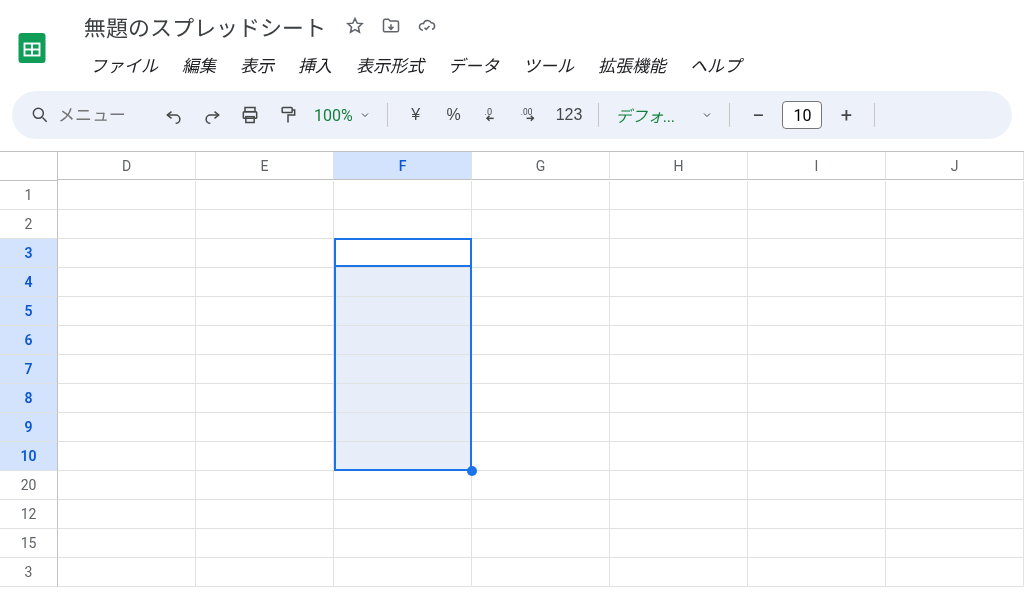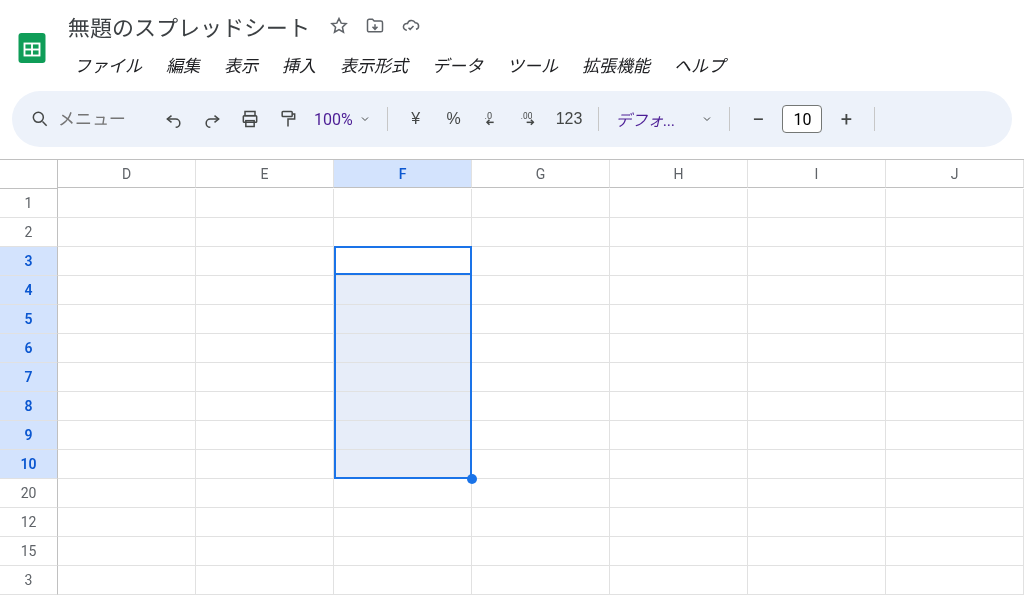--- a/index.html
+++ b/index.html
@@ -16,21 +16,21 @@
   .titlebar {
     display: flex; align-items: center;
     padding: 8px 12px 0 12px;
     gap: 12px;
   }
   .logo {
     width: 40px; height: 40px;
     display: flex; align-items: center; justify-content: center;
   }
   .logo svg { width: 36px; height: 36px; }
-  .title-col { display: flex; flex-direction: column; }
+  .title-col { display: flex; flex-direction: column; margin-left: 16px; }
   .title-row { display: flex; align-items: center; gap: 14px; }
   .doc-title {
     font-size: 22px; color: #3c4043; padding: 2px 4px;
   }
   .title-icon {
     color: #5f6368; width: 22px; height: 22px;
     display: inline-flex; align-items: center; justify-content: center;
   }
   .title-icon svg { width: 20px; height: 20px; fill: none; stroke: currentColor; stroke-width: 1.8; }
 
@@ -44,21 +44,21 @@
 
   
   .toolbar-wrap {
     padding: 4px 12px 12px 12px;
   }
   .toolbar {
     display: flex; align-items: center;
     background: #edf2fa;
     border-radius: 28px;
     padding: 4px 10px;
-    height: 56px;
+    height: 48px;
     gap: 2px;
   }
   .tb-btn {
     height: 36px; min-width: 36px;
     display: inline-flex; align-items: center; justify-content: center;
     border-radius: 6px; color: #444746; cursor: pointer;
     padding: 0 6px; font-size: 16px;
     position: relative;
   }
   .tb-btn svg { width: 20px; height: 20px; fill: currentColor; }
@@ -68,21 +68,21 @@
   }
   .search-box {
     display: flex; align-items: center; gap: 6px;
     padding: 0 8px; min-width: 120px;
   }
   .search-box input {
     border: none; background: transparent; outline: none;
     font-size: 17px; color: #5f6368; width: 90px;
     font-family: inherit;
   }
-  .zoom-label, .font-label { font-size: 16px; color: #4c1d95; white-space: nowrap; }
+  .zoom-label, .font-label { font-size: 16px; color: #15803d; white-space: nowrap; }
   .caret { margin-left: 6px; }
   .caret svg { width: 12px; height: 12px; }
   .fontsize-box {
     display: flex; align-items: center; gap: 6px;
   }
   .fontsize-input {
     width: 40px; height: 28px;
     border: 1.5px solid #747775; border-radius: 4px;
     text-align: center; font-size: 16px; background: #fff;
     font-family: inherit;

